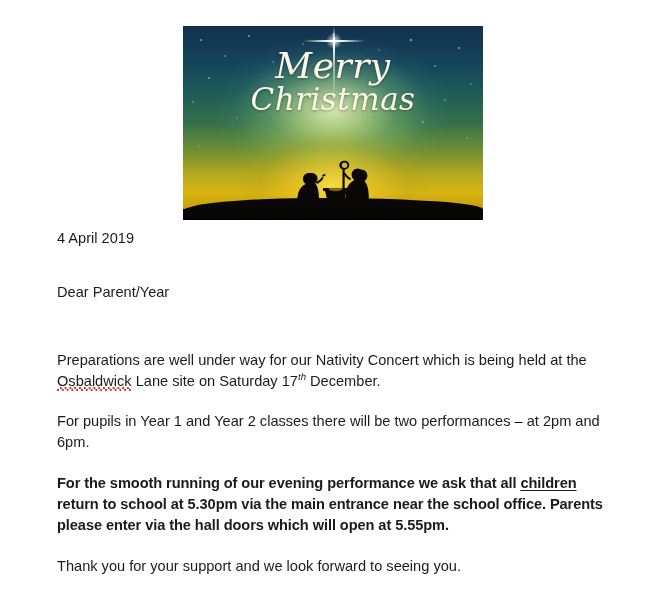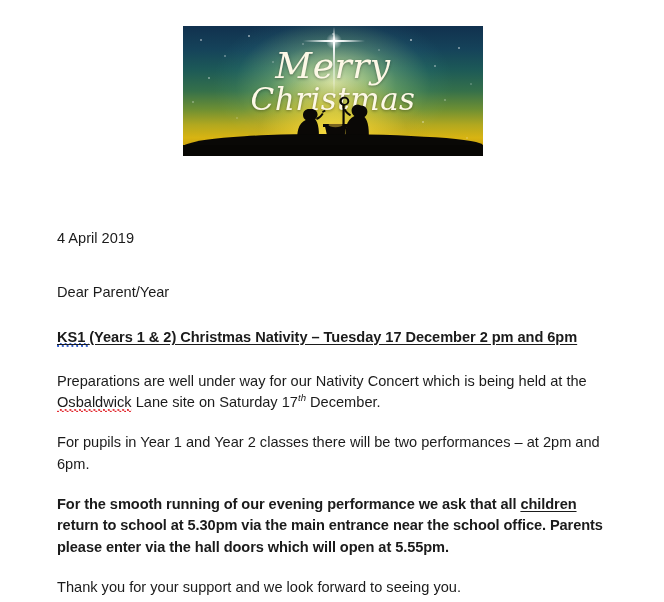--- a/index.html
+++ b/index.html
@@ -24,21 +24,21 @@
     height: 602px;
     background: #ffffff;
   }
 
   
   .banner {
     position: absolute;
     left: 183px;
     top: 26px;
     width: 300px;
-    height: 130px;
+    height: 194px;
     overflow: hidden;
     background: #b91c1c;
   }
   .banner-sky {
     position: absolute;
     inset: 0;
     background:
       radial-gradient(ellipse 150px 95px at 50% 44%,
          rgba(222,230,150,0.92) 0%,
          rgba(180,200,95,0.72) 22%,
@@ -295,21 +295,20 @@
   <div class="letter">
 
     <p>4 April 2019</p>
 
     <div class="gap-lg"></div>
 
     <p>Dear Parent/Year</p>
 
     <div class="gap-md"></div>
 
-    <p class="heading"><span class="ul-solid sq-blue">KS1 </span><span class="ul-solid">(Years 1 &amp; 2) Christmas Nativity – Tuesday 17 December 2 pm and 6pm</span></p>
 
     <div class="gap-md"></div>
 
     <p><span>Preparations are well under way for our Nativity Concert which is being held at the </span><span class="sq-red">Osbaldwick</span><span> Lane site on Saturday 17</span><sup>th</sup><span> December.</span></p>
 
     <div class="gap-sm"></div>
 
     <p>For pupils in Year 1 and Year 2 classes there will be two performances – at 2pm and 6pm.</p>
 
     <div class="gap-sm"></div>

